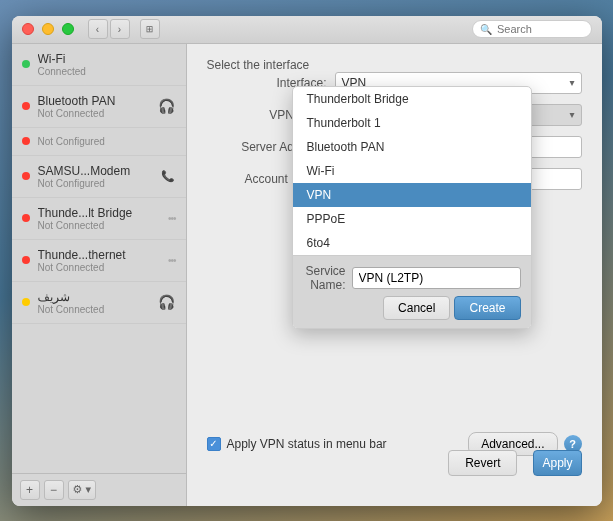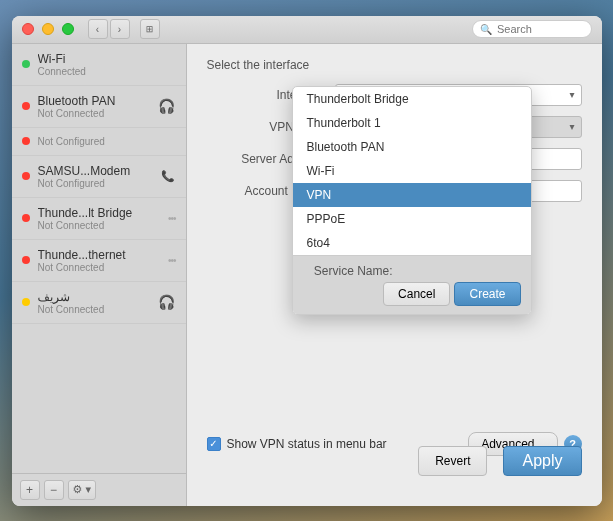--- a/index.html
+++ b/index.html
@@ -145,21 +145,20 @@
     }
     .main-panel {
       flex: 1;
       padding: 14px 20px;
       position: relative;
       background: #ececec;
     }
     .panel-header {
       font-size: 12px;
       color: #555;
-      margin-bottom: 12px;
     }
     .form-row {
       display: flex;
       align-items: center;
       margin-bottom: 10px;
     }
     .form-label {
       width: 120px;
       text-align: right;
       font-size: 12px;
@@ -273,22 +272,22 @@
       border: 1px solid #bbb;
       border-radius: 4px;
       padding: 5px 16px;
       font-size: 12px;
       cursor: pointer;
     }
     .btn-apply {
       background: linear-gradient(180deg, #6aabdf, #4a8bbf);
       border: 1px solid #3a7aaf;
       border-radius: 4px;
-      padding: 5px 18px;
-      font-size: 16px;
+      padding: 5px 8px;
+      font-size: 12px;
       color: white;
       cursor: pointer;
     }
     
     .dropdown-overlay {
       position: absolute;
       top: 42px;
       left: 105px;
       width: 240px;
       background: white;
@@ -488,21 +487,21 @@
           <input class="text-input text-input-full" type="text" value="m.karimian1" style="">
         </div>
       </div>
 
       <button class="btn-auth">Authentication Settings...</button>
       <button class="btn-connect">Connect</button>
 
       <div class="bottom-row">
         <div class="checkbox-wrap">
           <div class="checkbox-icon">✓</div>
-          <span class="checkbox-label">Show VPN status in menu bar</span>
+          <span class="checkbox-label">Apply VPN status in menu bar</span>
         </div>
         <button class="btn-advanced">Advanced...</button>
         <button class="btn-question">?</button>
       </div>
 
       <div class="footer-row">
         <button class="btn-revert">Revert</button>
         <button class="btn-apply">Apply</button>
       </div>
 
@@ -511,20 +510,21 @@
         <div class="dropdown-item">Thunderbolt 1</div>
         <div class="dropdown-item">Bluetooth PAN</div>
         <div class="dropdown-item">Wi-Fi</div>
         <div class="dropdown-item selected">VPN</div>
         <div class="dropdown-item">PPPoE</div>
         <div class="dropdown-item">6to4</div>
 
         <div class="dropdown-footer">
           <div class="service-name-row">
             <span class="service-name-label">Service Name:</span>
+            <input class="service-name-input" type="text" value="VPN (L2TP)" style="">
           </div>
           <div class="dialog-buttons">
             <button class="btn-cancel">Cancel</button>
             <button class="btn-create">Create</button>
           </div>
         </div>
       </div>
     </div>
   </div>
 </div>

